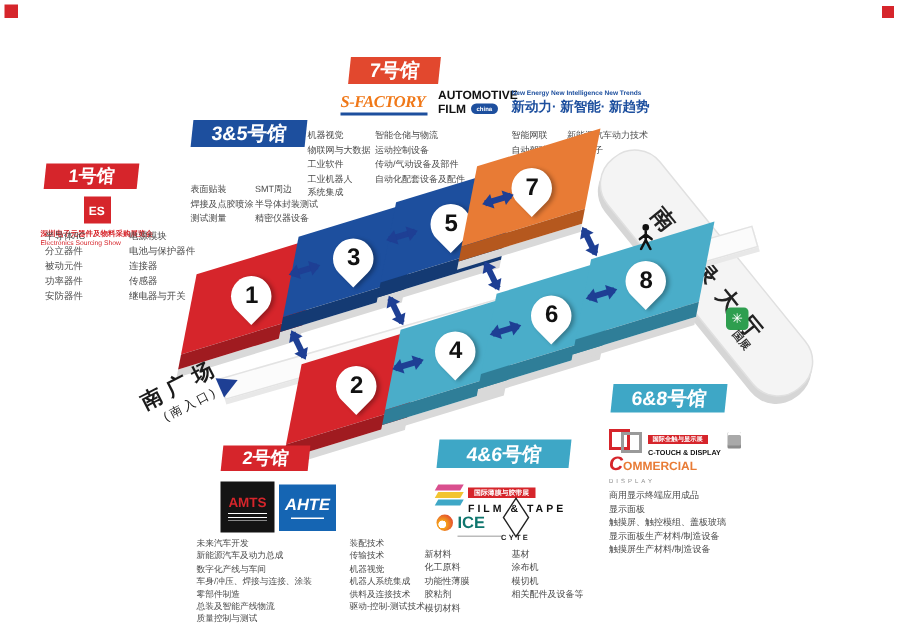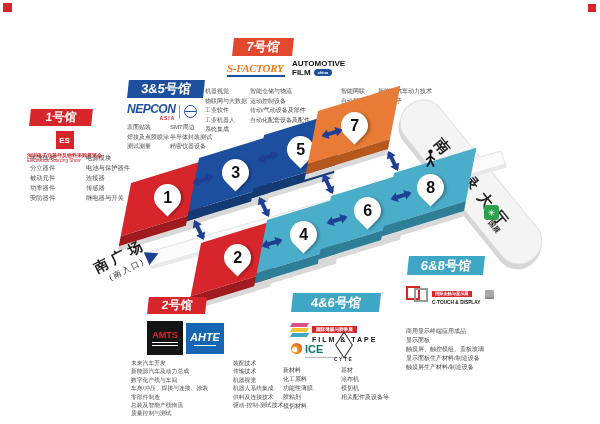--- a/index.html
+++ b/index.html
@@ -82,28 +82,20 @@
   </div>
   <div class="list" style="left:86px;top:153px;font-size:6.3px;line-height:10px;">
     <div>电源模块</div>
     <div>电池与保护器件</div>
     <div>连接器</div>
     <div>传感器</div>
     <div>继电器与开关</div>
   </div>
 
   <div class="badge" style="left:128px;top:80px;width:76px;height:18px;line-height:18px;font-size:13px;background:#1d4f9e;">3&amp;5号馆</div>
-  <div class="abs" style="left:127px;top:102px;display:flex;align-items:center;gap:4px;">
-    <div>
-      <div class="nep">NEPCON</div>
-      <div class="nepsub">ASIA</div>
-    </div>
-    <div style="width:1px;height:14px;background:#9a9a9a;"></div>
-    <div class="globe"></div>
-  </div>
   <div class="list" style="left:127px;top:123px;font-size:6px;line-height:9.5px;">
     <div>表面贴装</div>
     <div>焊接及点胶喷涂</div>
     <div>测试测量</div>
   </div>
   <div class="list" style="left:170px;top:123px;font-size:6px;line-height:9.5px;">
     <div>SMT周边</div>
     <div>半导体封装测试</div>
     <div>精密仪器设备</div>
   </div>
@@ -112,20 +104,24 @@
   <div class="abs" style="left:227px;top:62px;font-family:Liberation Serif, serif;">
     <div class="sfact">S-FACTORY</div>
     <div class="sfact-bar"></div>
   </div>
   <div class="abs" style="left:292px;top:59px;">
     <div style="font-size:8px;font-weight:800;color:#111;">AUTOMOTIVE</div>
     <div style="display:flex;align-items:center;">
       <span style="font-size:8px;font-weight:800;color:#111;">FILM</span>
       <span class="oval">china</span>
     </div>
+  </div>
+  <div class="abs" style="left:341px;top:59px;">
+    <div style="font-size:4.4px;font-weight:bold;color:#1d4f9e;">New Energy New Intelligence New Trends</div>
+    <div style="font-size:9px;font-weight:800;color:#1d4f9e;margin-top:1px;">新动力· 新智能· 新趋势</div>
   </div>
   <div class="list" style="left:205px;top:87px;font-size:6px;line-height:9.5px;">
     <div>机器视觉</div>
     <div>物联网与大数据</div>
     <div>工业软件</div>
     <div>工业机器人</div>
     <div>系统集成</div>
   </div>
   <div class="list" style="left:250px;top:87px;font-size:6px;line-height:9.5px;">
     <div>智能仓储与物流</div>
@@ -309,20 +305,26 @@
   <div class="badge" style="left:408px;top:256px;width:76px;height:19px;line-height:19px;font-size:13px;background:#3ea7c6;">6&amp;8号馆</div>
   <div class="abs" style="left:406px;top:281px;display:flex;align-items:center;">
     <span class="sq"></span>
     <span class="sq2"></span>
     <div style="margin-left:4px;">
       <div class="redbar" style="font-size:4.2px;padding:0.5px 3px;">国际全触与显示展</div>
       <div style="font-size:4.8px;font-weight:800;color:#111;margin-top:1px;">C-TOUCH &amp; DISPLAY</div>
     </div>
     <div class="stamp"></div>
   </div>
+  <div class="abs" style="left:406px;top:300px;">
+    <div>
+      <span style="font-size:13px;font-weight:900;font-style:italic;color:#d6252b;">C</span><span style="font-size:8px;font-weight:800;color:#e87b35;">OMMERCIAL</span>
+    </div>
+    <div style="font-size:4px;letter-spacing:2px;color:#8a8a8a;">DISPLAY</div>
+  </div>
   <div class="list" style="left:406px;top:327px;font-size:6px;line-height:9px;">
     <div>商用显示终端应用成品</div>
     <div>显示面板</div>
     <div>触摸屏、触控模组、盖板玻璃</div>
     <div>显示面板生产材料/制造设备</div>
     <div>触摸屏生产材料/制造设备</div>
   </div>
 
 </div>
 

